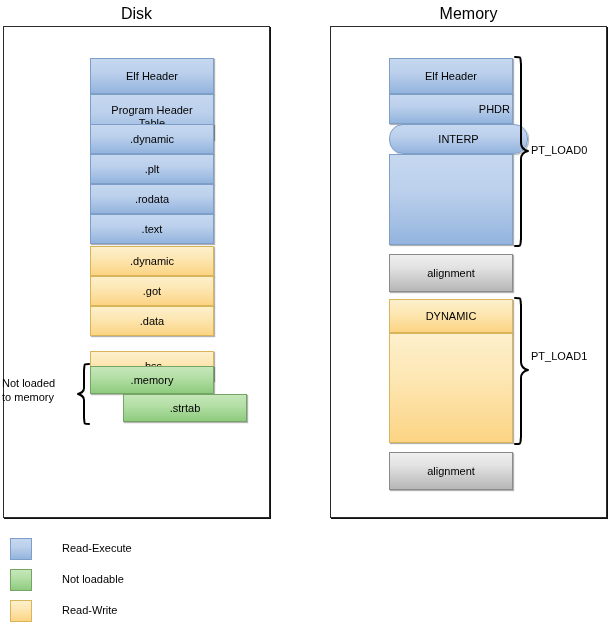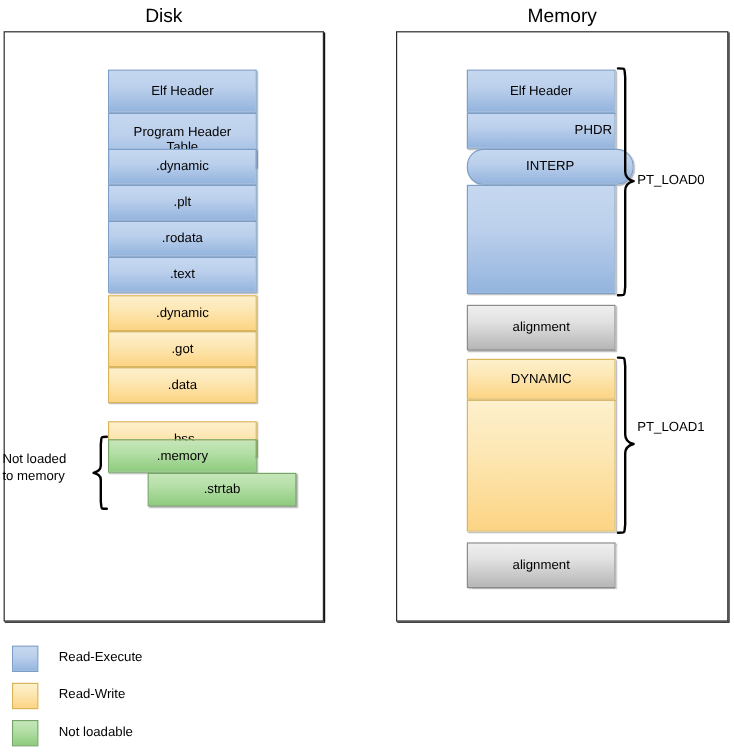--- a/index.html
+++ b/index.html
@@ -89,20 +89,21 @@
     color: #000;
   }
 
   
   #legend { position: absolute; left: 10px; top: 533px; }
   .legend-row {
     position: relative;
     height: 31px;
     display: flex;
     align-items: center;
+    gap: 13px;
   }
   .legend-swatch {
     width: 22px;
     height: 22px;
     box-sizing: border-box;
     border: 1px solid #9a9a9a;
   }
   .legend-text {
     margin-left: 17px;
     font-size: 11px;
@@ -195,20 +196,20 @@
   <path d="M3 2 C 10 2, 8 2, 9 9 L 9 66 C 9 71, 12 73, 16 74 C 12 75, 9 77, 9 82 L 9 141 C 8 148, 10 148, 3 148" fill="none" stroke="#000" stroke-width="2" stroke-linecap="round" stroke-linejoin="round"></path>
 </svg>
 <div class="brace-label" style="left:531px; top:350px;">PT_LOAD1</div>
 
 <div id="legend">
   <div class="legend-row">
     <span class="legend-swatch" style="background:linear-gradient(to bottom,#c6d8f0 0%,#bcd0ec 40%,#93b4de 100%); border-color:#7d9ec6;"></span>
     <span class="legend-text">Read-Execute</span>
   </div>
   <div class="legend-row">
+    <span class="legend-swatch" style="background:linear-gradient(to bottom,#c5e6b9 0%,#b4dfa6 40%,#8ecb7e 100%); border-color:#74a564;"></span>
+    <span class="legend-text">Not loadable</span>
+  </div>
+  <div class="legend-row">
     <span class="legend-swatch" style="background:linear-gradient(to bottom,#fdf0cc 0%,#fde7b4 40%,#fcd484 100%); border-color:#d9b459;"></span>
     <span class="legend-text">Read-Write</span>
   </div>
-  <div class="legend-row">
-    <span class="legend-swatch" style="background:linear-gradient(to bottom,#c5e6b9 0%,#b4dfa6 40%,#8ecb7e 100%); border-color:#74a564;"></span>
-    <span class="legend-text">Not loadable</span>
-  </div>
 </div>
 
 </body></html>

